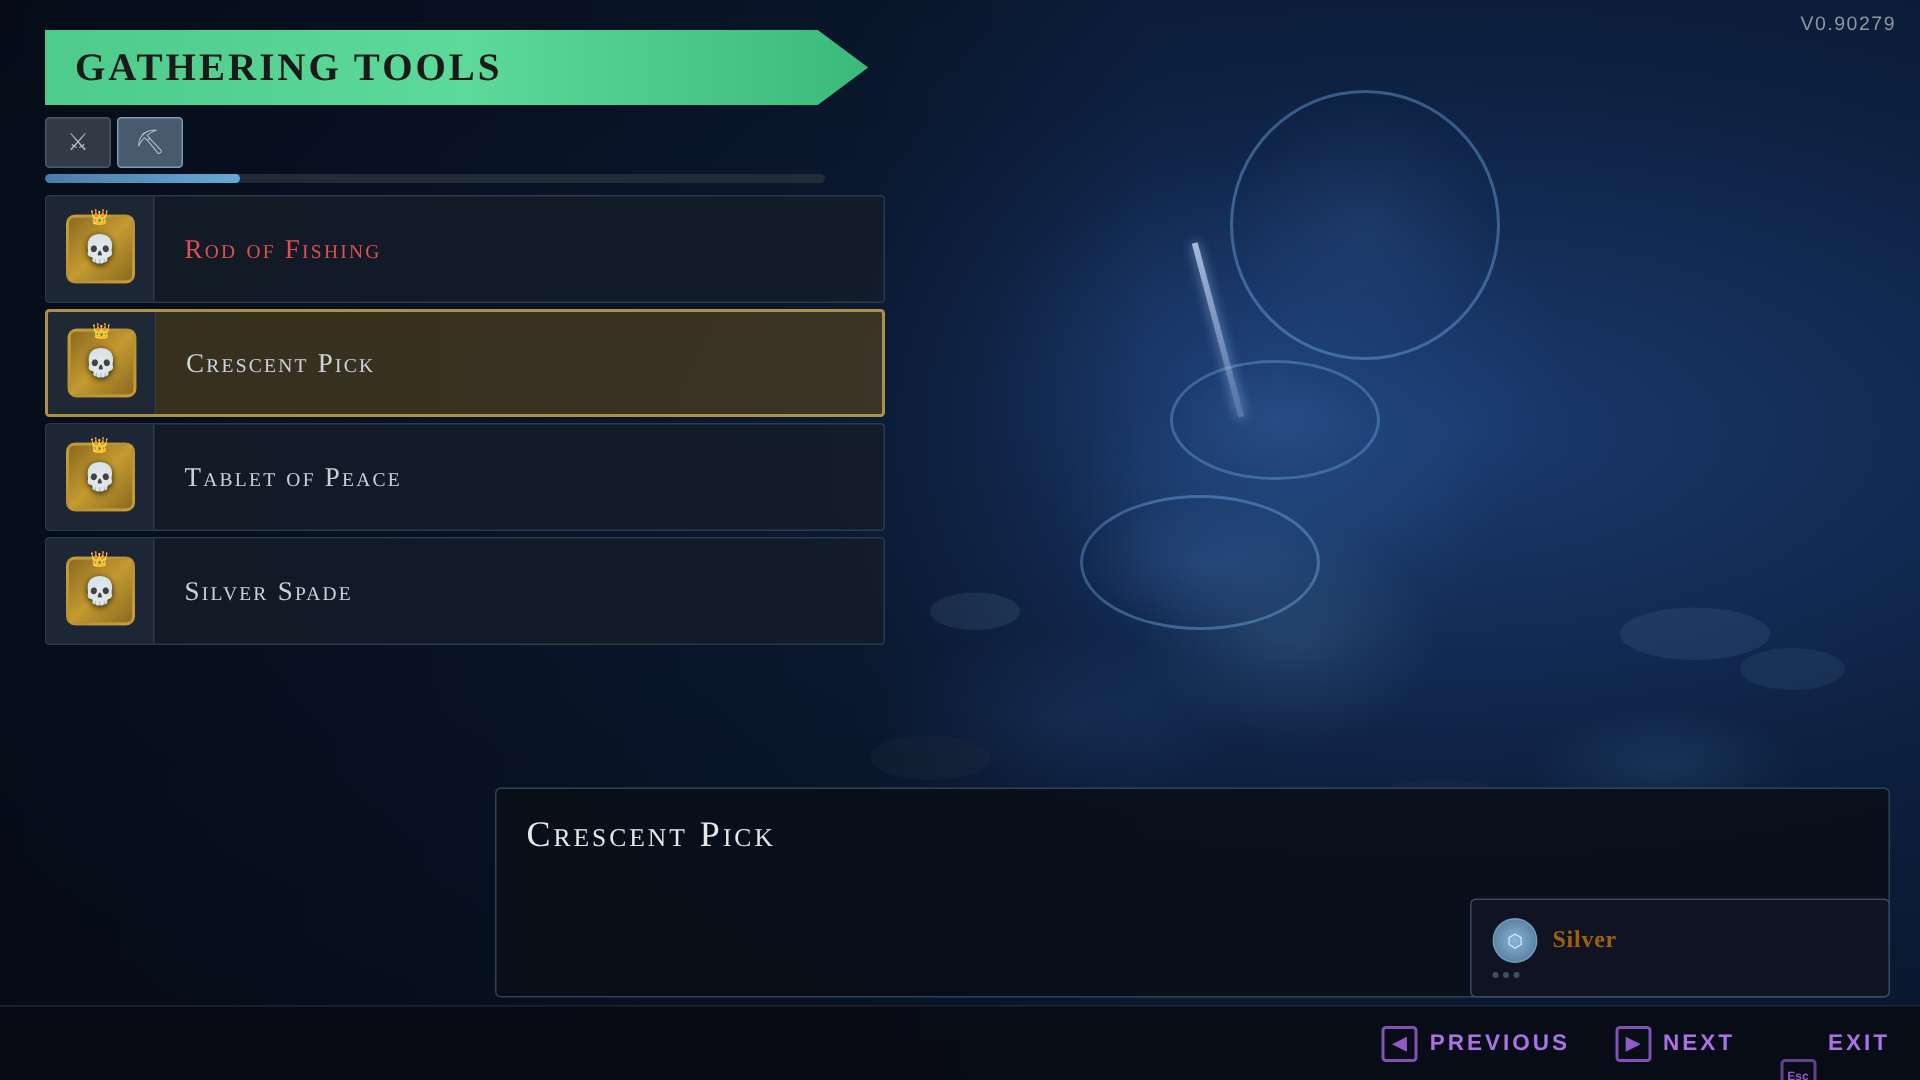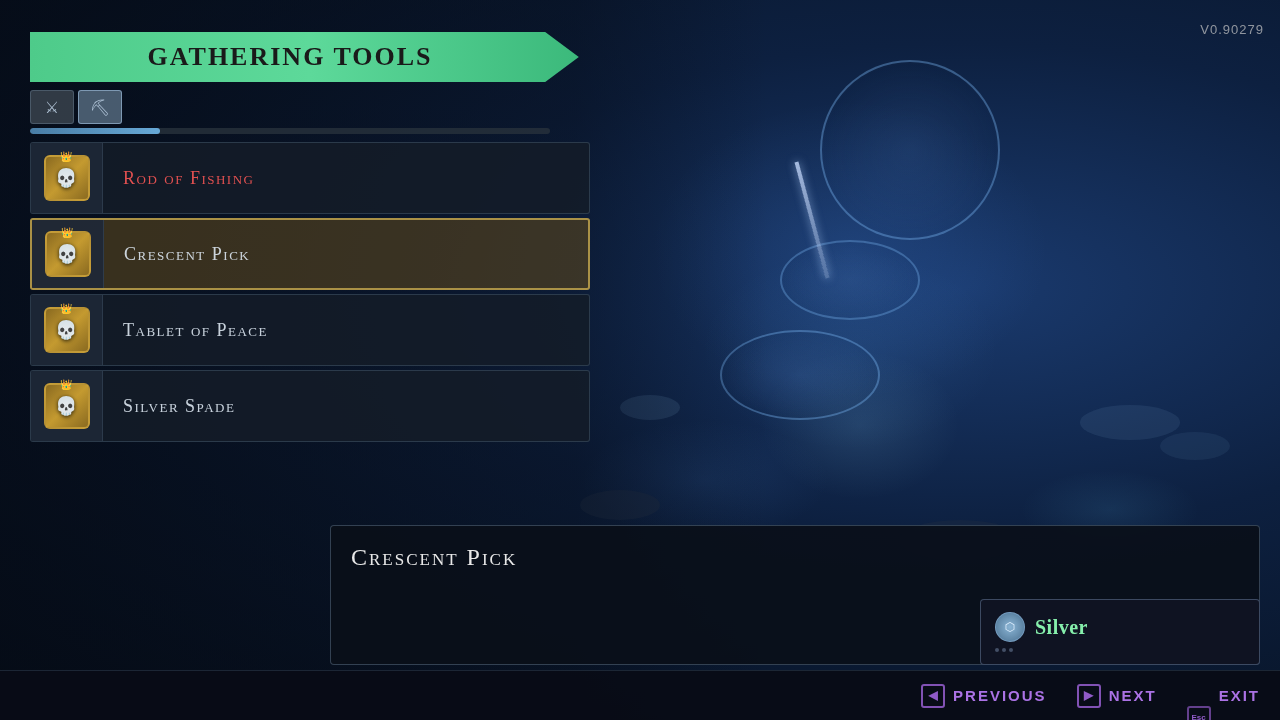--- a/index.html
+++ b/index.html
@@ -92,35 +92,34 @@
     
     .panel-overlay {
       position: absolute;
       inset: 0;
       background: linear-gradient(to right, rgba(5,10,20,0.7) 0%, rgba(5,10,20,0.4) 45%, transparent 60%);
     }
 
     
     .version {
       position: absolute;
-      top: 22px;
+      top: 8px;
       right: 16px;
       color: rgba(200,200,200,0.7);
       font-size: 13px;
       font-family: 'Arial', sans-serif;
       letter-spacing: 1px;
     }
 
     
     .main-panel {
       position: absolute;
-      top: 32px;
+      top: 20px;
       left: 30px;
       width: 560px;
-      text-align: center;
     }
 
     
     .title-banner {
       position: relative;
       margin-bottom: 8px;
     }
 
     .title-bg {
       background: linear-gradient(to right, #4ecb8a, #5dd99a, #3ab87a);
@@ -336,23 +335,23 @@
       display: flex;
       align-items: center;
       justify-content: center;
       font-size: 12px;
       color: #e0f0ff;
       border: 1px solid rgba(140,180,220,0.5);
       flex-shrink: 0;
     }
 
     .tooltip-name {
-      font-size: 20px;
+      font-size: 16px;
       font-weight: bold;
-      color: #86efac;
+      color: #a16207;
       letter-spacing: 0.5px;
     }
 
     .tooltip-desc {
       font-size: 13px;
       color: rgba(200,215,230,0.8);
       line-height: 1.5;
     }
 
     .tooltip-desc strong {

